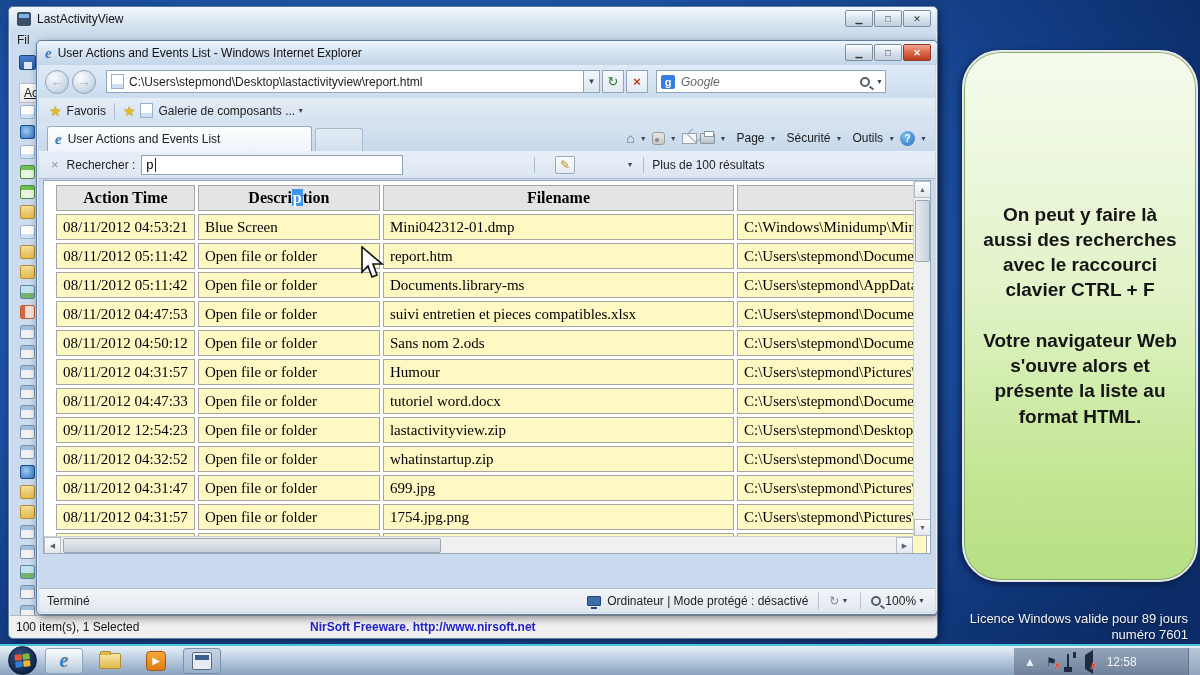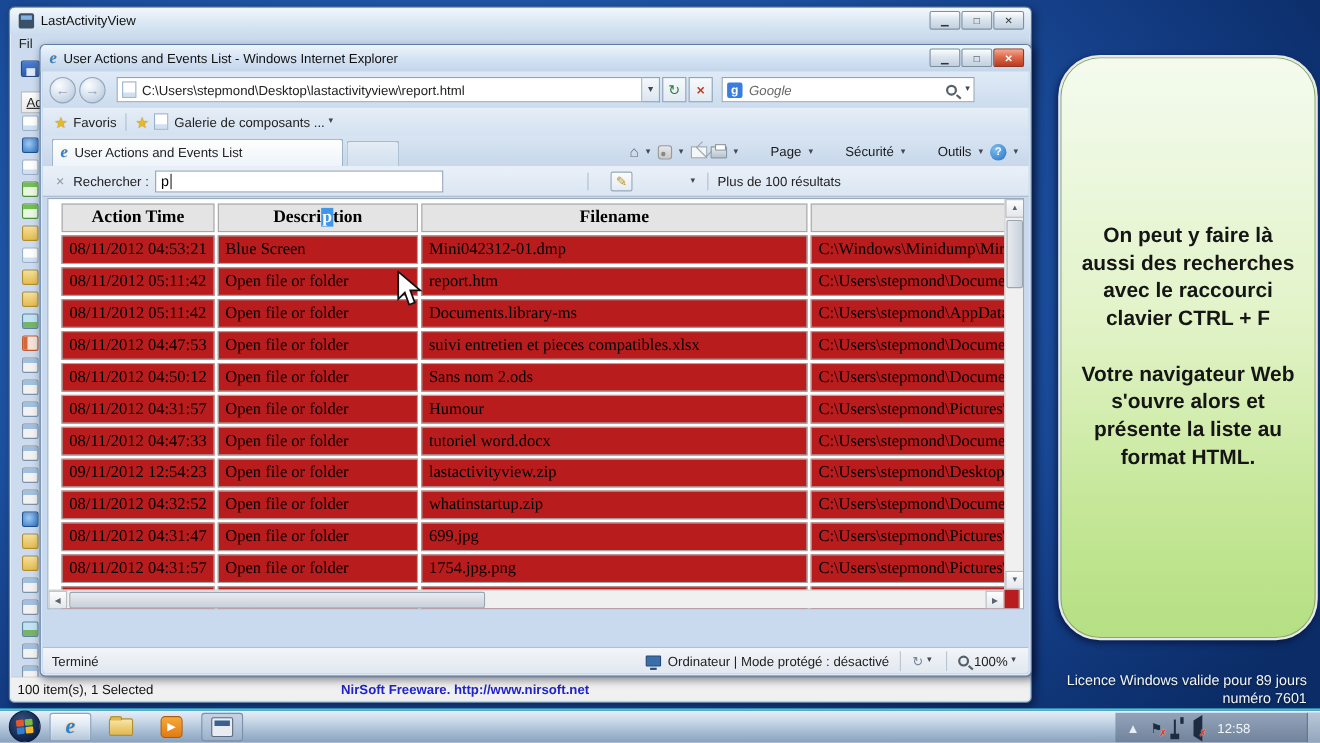--- a/index.html
+++ b/index.html
@@ -72,42 +72,42 @@
   #favbar { position:absolute; left:2px; right:2px; top:57px; height:25px; background:linear-gradient(#e6eef7,#d3e1f0); display:flex; align-items:center; font-size:12px; color:#222; }
   .star { color:#e8b828; font-size:14px; margin:0 5px 0 10px; text-shadow:0 0 1px #a07808; }
   .vsep { width:1px; height:16px; background:#aebecf; margin:0 8px; }
   
   #tabrow { position:absolute; left:2px; right:2px; top:82px; height:28px; background:linear-gradient(#d8e4f2,#c7d8ea); }
   #tab-active { position:absolute; left:8px; top:3px; width:265px; height:25px; background:linear-gradient(#fdfefe,#eef4fa);
     border:1px solid #98acc2; border-bottom:none; border-radius:3px 3px 0 0; display:flex; align-items:center; font-size:12px; color:#222; padding-left:7px; }
   #tab-stub { position:absolute; left:276px; top:5px; width:48px; height:23px; background:linear-gradient(#e4ecf5,#d2e0ef); border:1px solid #a8bace; border-bottom:none; border-radius:3px 3px 0 0; }
   #cmdbar { position:absolute; right:6px; top:3px; height:24px; display:flex; align-items:center; gap:3px; font-size:12px; color:#1a1a1a; }
   .tinydrop { font-size:7px; color:#445; margin:0 2px; }
-  .cmlabel { margin-left:23px; }
+  .cmlabel { margin-left:5px; }
   .rssicon { width:13px; height:13px; border-radius:3px; background:linear-gradient(#e8e8e8,#c8c8c8); border:1px solid #999; position:relative; }
   .rssicon::after { content:""; position:absolute; left:2px; bottom:2px; width:4px; height:4px; border-radius:50%; background:#888; }
   .mailicon { width:15px; height:11px; background:#f4f6f8; border:1px solid #98a4b0; position:relative; }
   .mailicon::after { content:""; position:absolute; left:1px; top:0px; width:11px; height:7px; border:1px solid #98a4b0; border-top:none; transform:rotate(45deg) translate(1px,-4px); }
   .printicon { width:15px; height:11px; background:linear-gradient(#e8ecf0,#b8c2cc); border:1px solid #8a96a2; border-radius:1px; position:relative; }
   .printicon::after { content:""; position:absolute; left:3px; top:-3px; width:8px; height:4px; background:#fff; border:1px solid #8a96a2; }
   .helpicon { width:15px; height:15px; border-radius:50%; background:radial-gradient(circle at 35% 30%, #7cc0f0, #2a6cc0); color:#fff; font-size:10px; font-weight:bold; display:flex; align-items:center; justify-content:center; }
   .homeicon { font-size:14px; color:#667; }
   
   #findbar { position:absolute; left:2px; right:2px; top:110px; height:28px; background:linear-gradient(#eaf0f8,#dbe6f2);
     border-bottom:1px solid #a9bccf; display:flex; align-items:center; font-size:12px; color:#222; }
   #findbar .closex { color:#8a97a5; font-size:13px; margin:0 8px 0 12px; }
   #find-input { width:262px; height:20px; background:#fff; border:1px solid #8fa3b8; margin-left:6px; display:flex; align-items:center; padding-left:4px; font-size:13px; color:#000; }
   .caret { display:inline-block; width:1px; height:14px; background:#222; margin-left:1px; }
   .findlink { margin-left:14px;margin-top:44px; }
   .penbox { width:20px; height:18px; border:1px solid #97a9bb; border-radius:2px; background:linear-gradient(#fbfcfd,#e4ebf2); display:flex; align-items:center; justify-content:center; font-size:12px; color:#b89010; margin-left:12px; }
   
   #content { position:absolute; left:6px; right:6px; top:139px; bottom:60px; background:#fff; border:1px solid #98aabc; overflow:hidden; }
   #report { border-collapse:separate; border-spacing:3px; margin:1px 0 0 9px;
     font-family:"Liberation Serif", serif; font-size:15px; color:#000; }
-  #report th, #report td { border:1px solid #a6a6a6; height:26px; padding:1px 6px; background:#b91c1c; white-space:nowrap; overflow:hidden; text-align:left; }
+  #report th, #report td { border:1px solid #a6a6a6; height:26px; padding:1px 6px; background:#fef9c3; white-space:nowrap; overflow:hidden; text-align:left; }
   #report th { background:#e4e4e4; text-align:center; font-size:16px; }
   #report .c0 { width:137px; text-align:center; }
   #report .c1 { width:196px; }
   #report .c2 { width:386px; }
   #report .c3 { width:190px; max-width:190px; }
   .hlmatch { background:#3f96e8; color:#fff; padding:0 1px; }
   
   .vscroll { position:absolute; right:0px; top:0px; width:17px; bottom:17px; background:#f0f0f0; border-left:1px solid #d0d0d0; }
   .hscroll { position:absolute; left:0; right:17px; bottom:0; height:17px; background:#f0f0f0; border-top:1px solid #d0d0d0; }
   .sbtn { position:absolute; width:17px; height:17px; background:linear-gradient(#fdfdfd,#e3e7ec); border:1px solid #b5bcc4; color:#5a6470; font-size:7px; display:flex; align-items:center; justify-content:center; }

